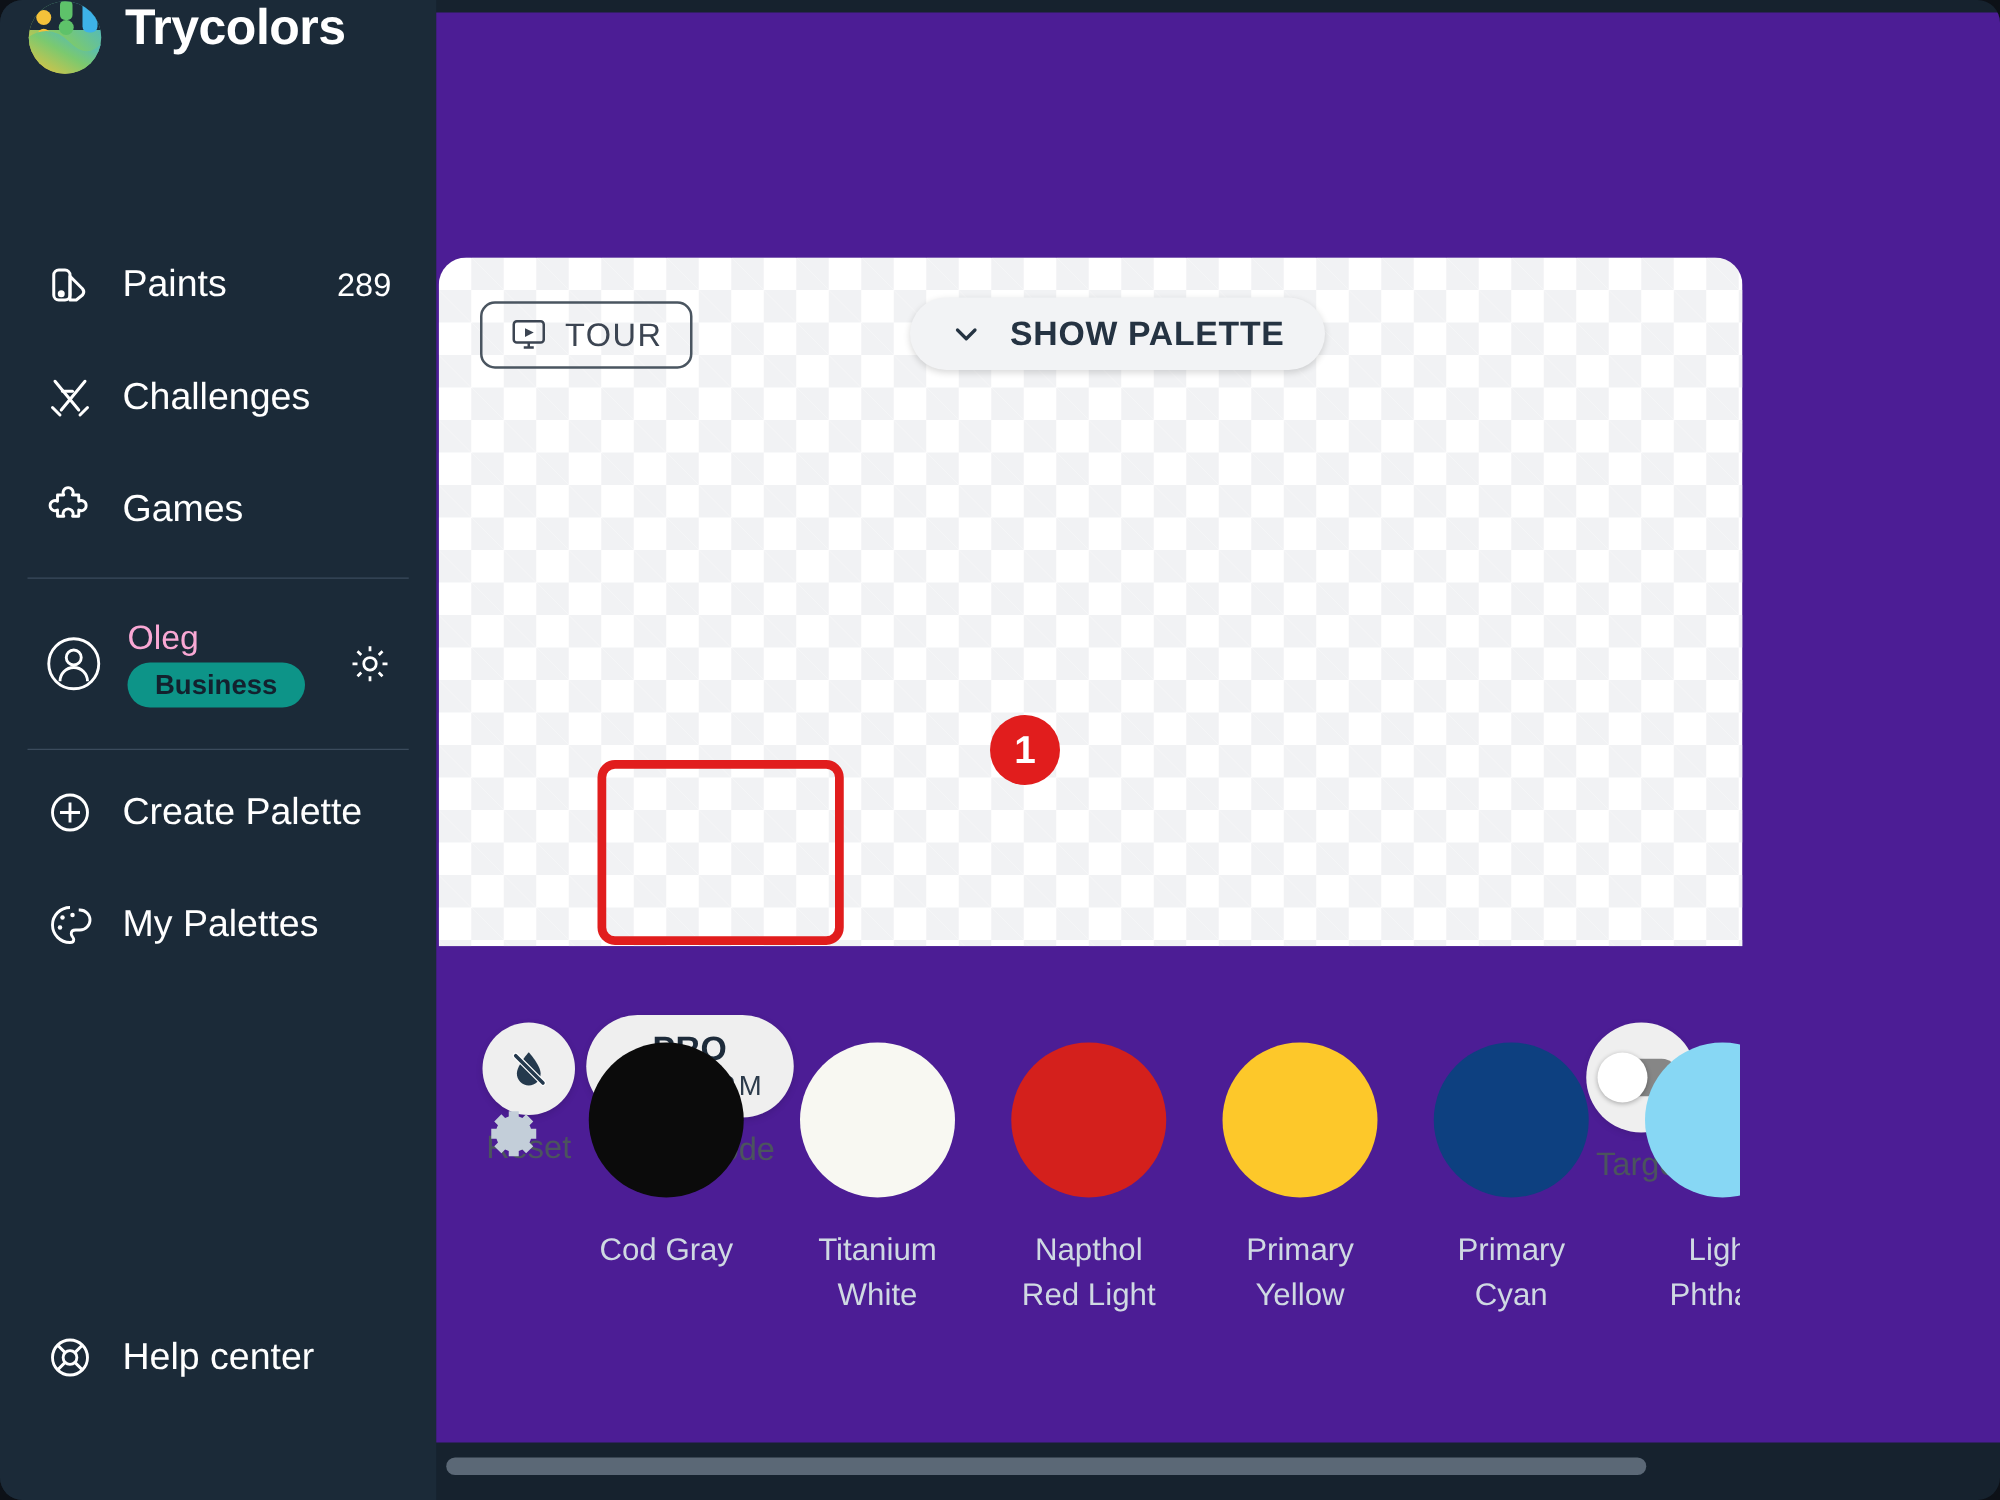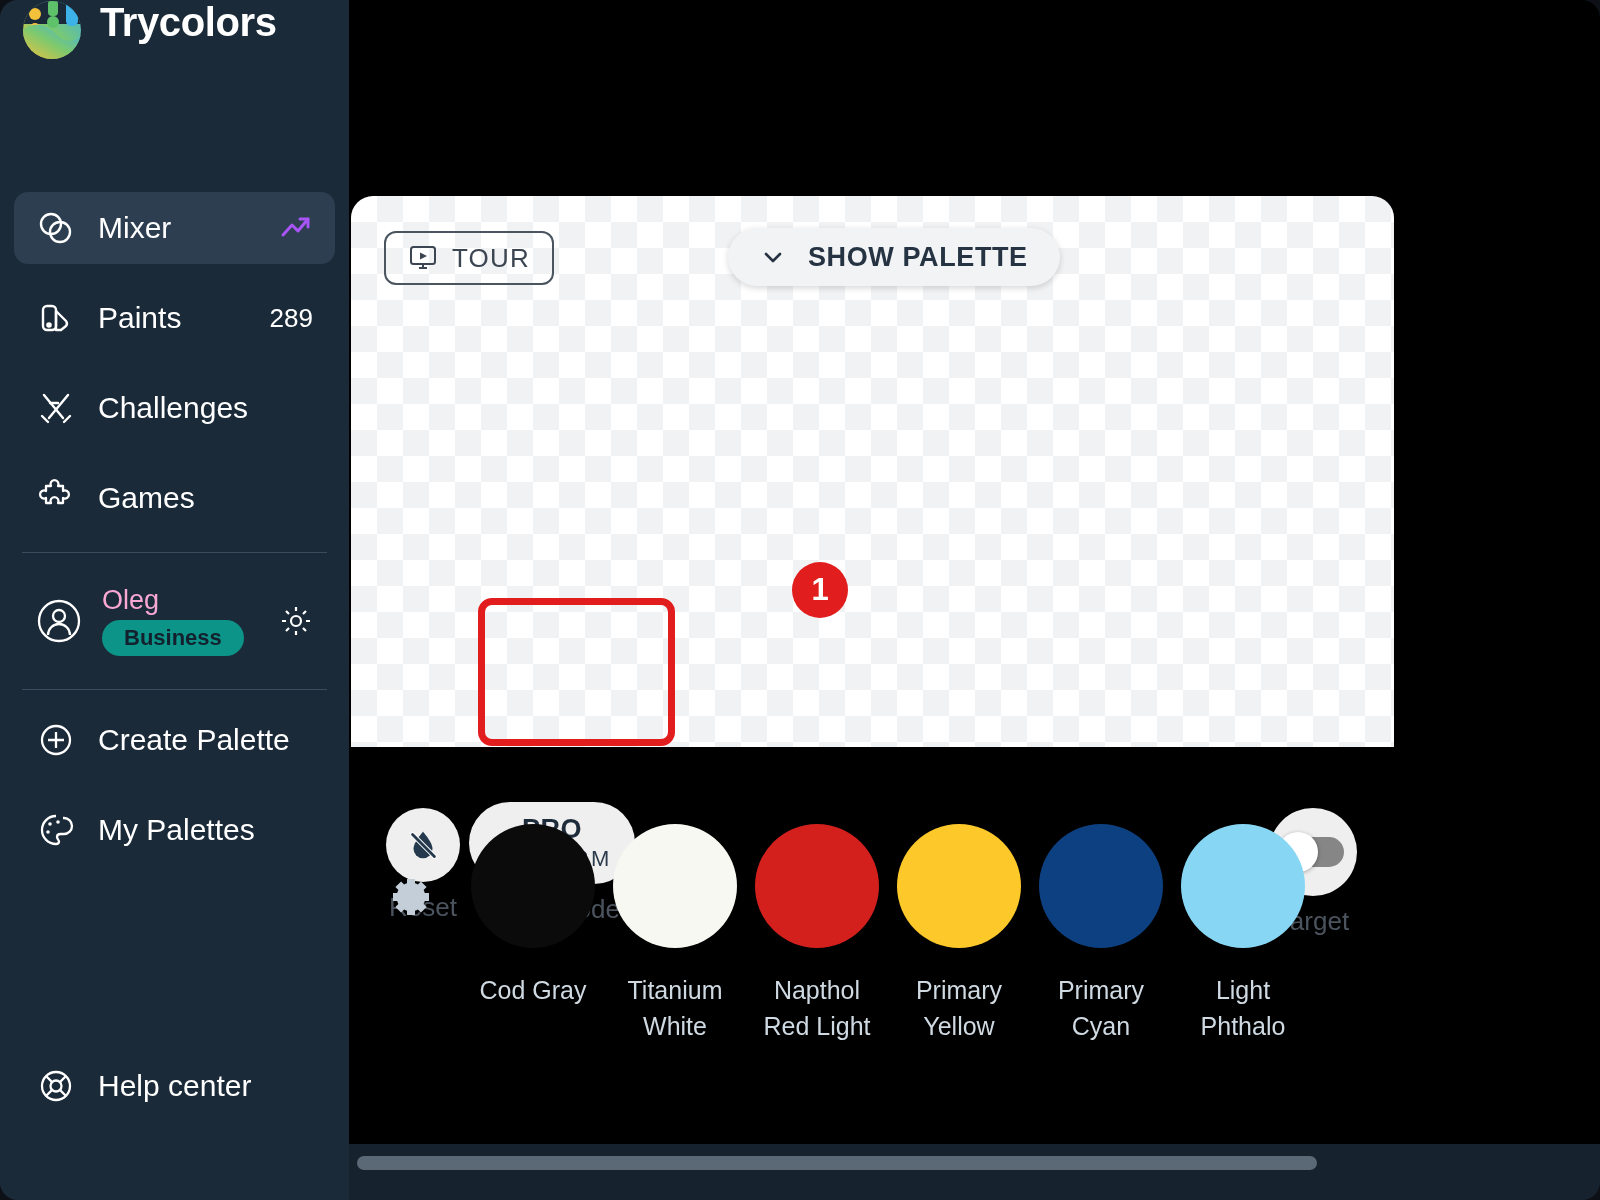--- a/index.html
+++ b/index.html
@@ -67,23 +67,23 @@
     background: #0d9488; color: #13212e;
     font-size: 22px; font-weight: bold;
     border-radius: 999px; padding: 5px 22px;
   }
   .user-gear { width: 34px; height: 34px; flex: 0 0 34px; }
 
   .help-row { position: absolute; left: 14px; bottom: 60px; width: 321px; }
 
   
   #main {
-    position: absolute; left: 349px; top: 0;
+    position: absolute; left: 349px; top: 10px;
     width: 1251px; height: 1144px;
-    background: #000000;
+    background: #4c1d95;
   }
 
   
   #canvas-card {
     position: absolute; left: 2px; top: 196px;
     width: 1043px; height: 551px;
     background-color: #ffffff;
     background-image:
       linear-gradient(45deg, #f1f2f4 25%, transparent 25%, transparent 75%, #f1f2f4 75%),
       linear-gradient(45deg, #f1f2f4 25%, transparent 25%, transparent 75%, #f1f2f4 75%);
@@ -175,21 +175,21 @@
     z-index: 30;
   }
 
   
   #swatch-strip {
     position: absolute; left: 0; top: 747px;
     width: 1043px; height: 400px;
     overflow: hidden;
   }
   .swatch-gear { position: absolute; left: 42px; top: 128px; width: 42px; height: 42px; }
-  .swatch-row { position: absolute; left: 122px; top: 77px; display: flex; gap: 18px; }
+  .swatch-row { position: absolute; left: 122px; top: 77px; display: flex; gap: 45px; }
   .swatch { width: 124px; display: flex; flex-direction: column; align-items: center; }
   .swatch-dot { width: 124px; height: 124px; border-radius: 50%; cursor: pointer; }
   .swatch-name {
     margin-top: 24px; text-align: center;
     color: #cfd9e2; font-size: 25px; line-height: 1.45;
   }
 
   
   #hscroll {
     position: absolute; left: 0px; top: 1152px;
@@ -232,35 +232,20 @@
             <rect x="26" y="0" width="10" height="16" rx="4" fill="#5ec26a"></rect>
             <circle cx="31" cy="22" r="6" fill="#5ec26a"></circle>
             <rect x="44" y="0" width="12" height="26" rx="5" fill="#3db2e8"></rect>
             <path d="M0 30 Q18 18 34 34 Q48 48 60 34 L60 60 L0 60 Z" fill="url(#lgA)"></path>
           </g>
         </svg>
       </span>
       <span class="brand-title">Trycolors</span>
     </div>
 
-    <div class="nav-item active">
-      <span class="nav-ico">
-        <svg viewBox="0 0 40 40" width="40" height="40" fill="none" stroke="#ffffff" stroke-width="2.4">
-          <circle cx="15" cy="16" r="10"></circle>
-            <circle cx="24" cy="24" r="10"></circle>
-        </svg>
-      </span>
-      <span class="nav-label">Mixer</span>
-      <span class="nav-trend">
-        <svg viewBox="0 0 34 34" width="34" height="34" fill="none" stroke="#a855f7" stroke-width="3" stroke-linecap="round" stroke-linejoin="round">
-          <polyline points="4,24 13,14 19,20 29,8"></polyline>
-            <polyline points="21,8 29,8 29,16"></polyline>
-        </svg>
-      </span>
-    </div>
 
     <div class="nav-item">
       <span class="nav-ico">
         <svg viewBox="0 0 40 40" width="40" height="40" fill="none" stroke="#ffffff" stroke-width="2.4" stroke-linejoin="round">
           <rect x="7" y="8" width="13" height="24" rx="4"></rect>
           <path d="M20 13 L30 23 a4 4 0 0 1 0 5 L25 32 L20 32 Z"></path>
           <circle cx="13" cy="27" r="1.6" fill="#fff"></circle>
         </svg>
       </span>
       <span class="nav-label">Paints</span>

